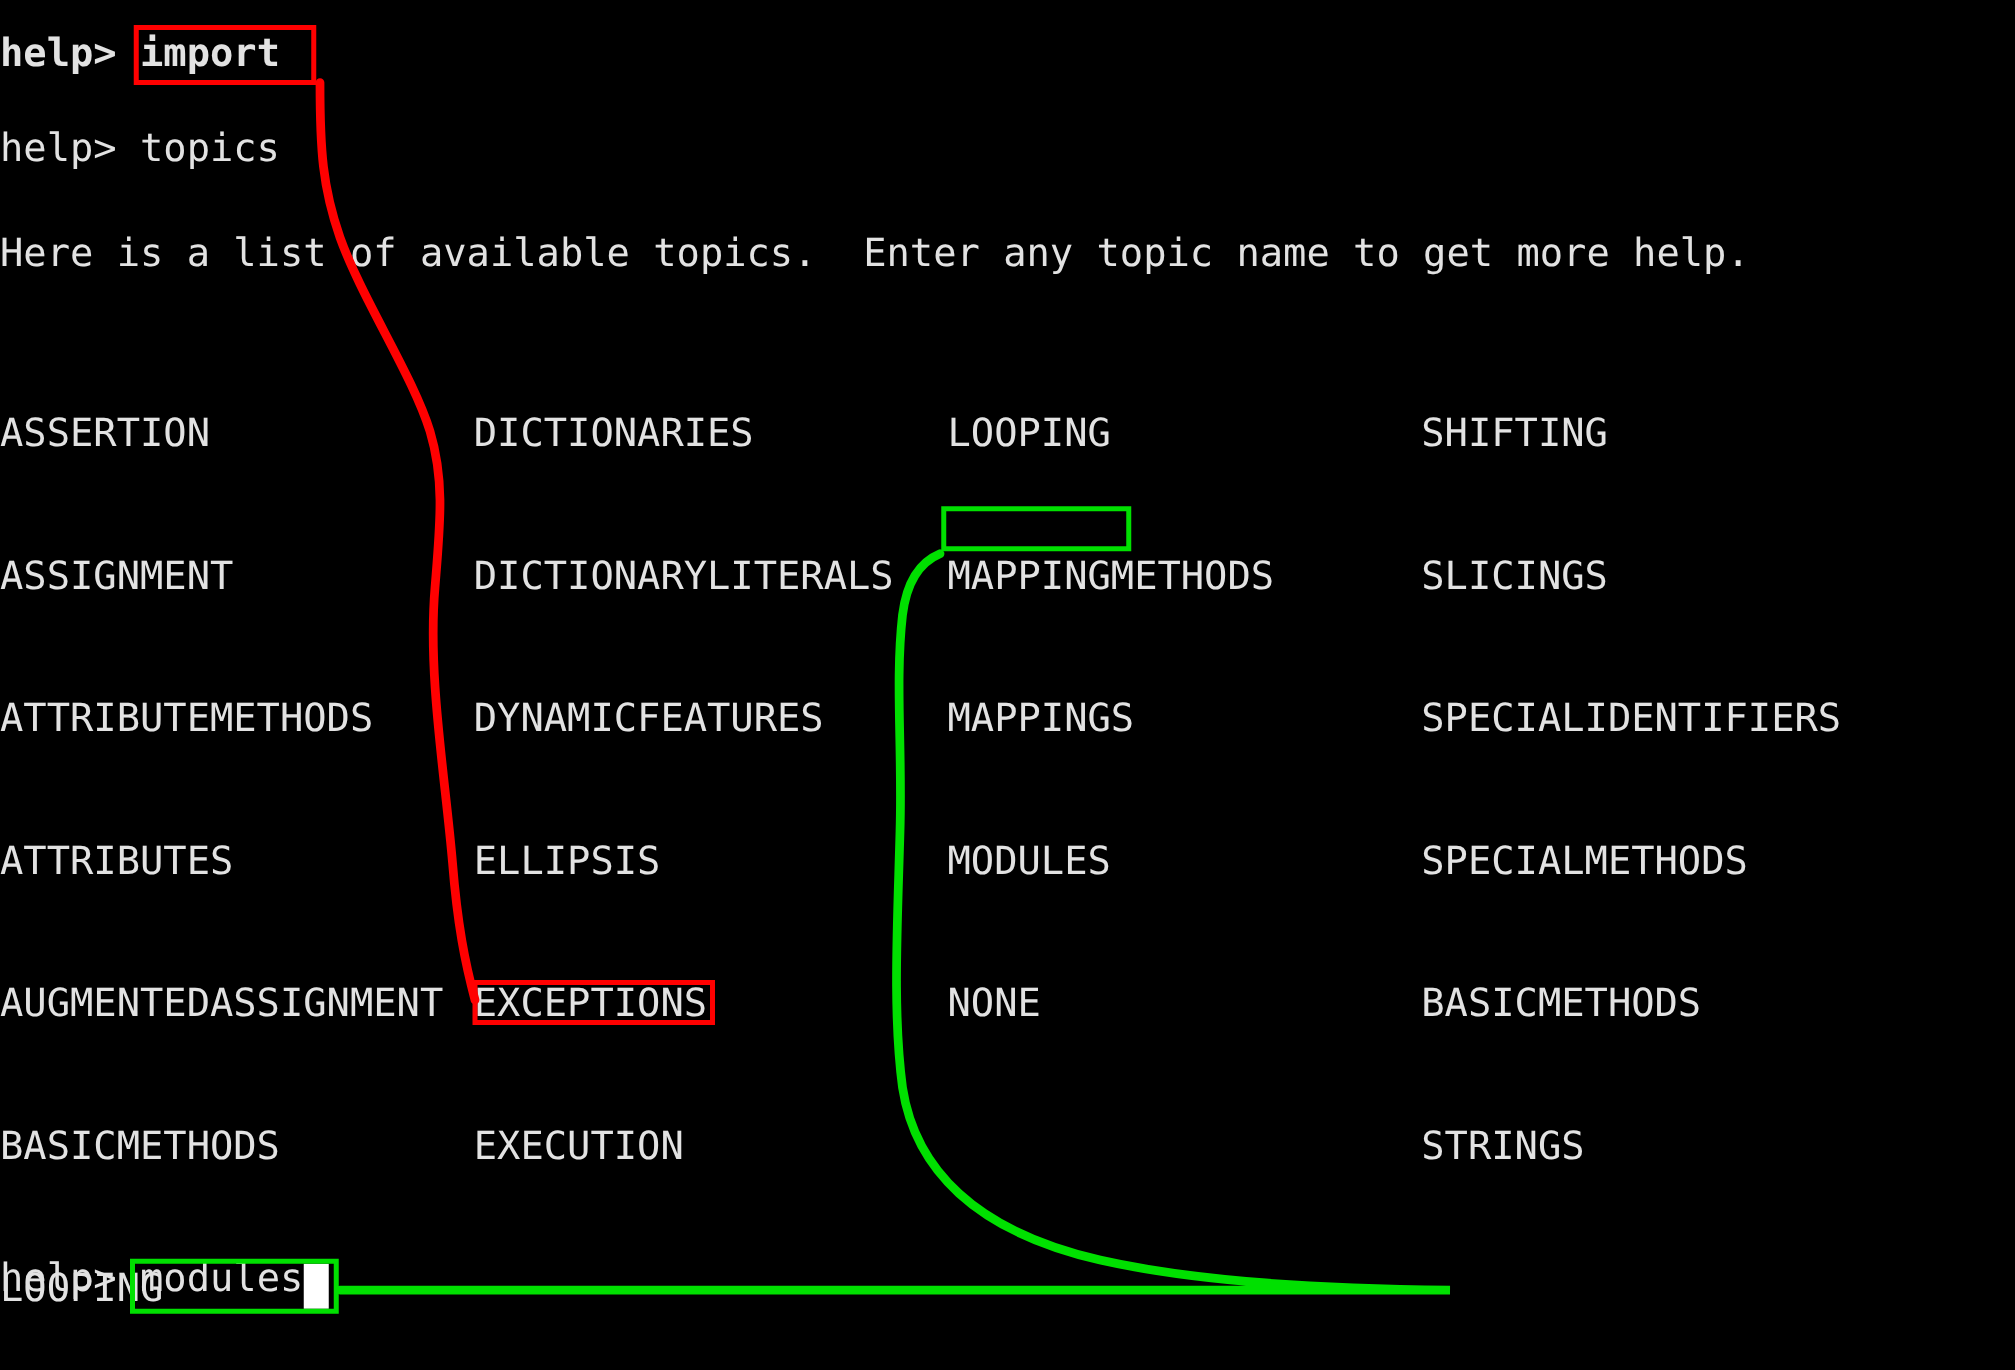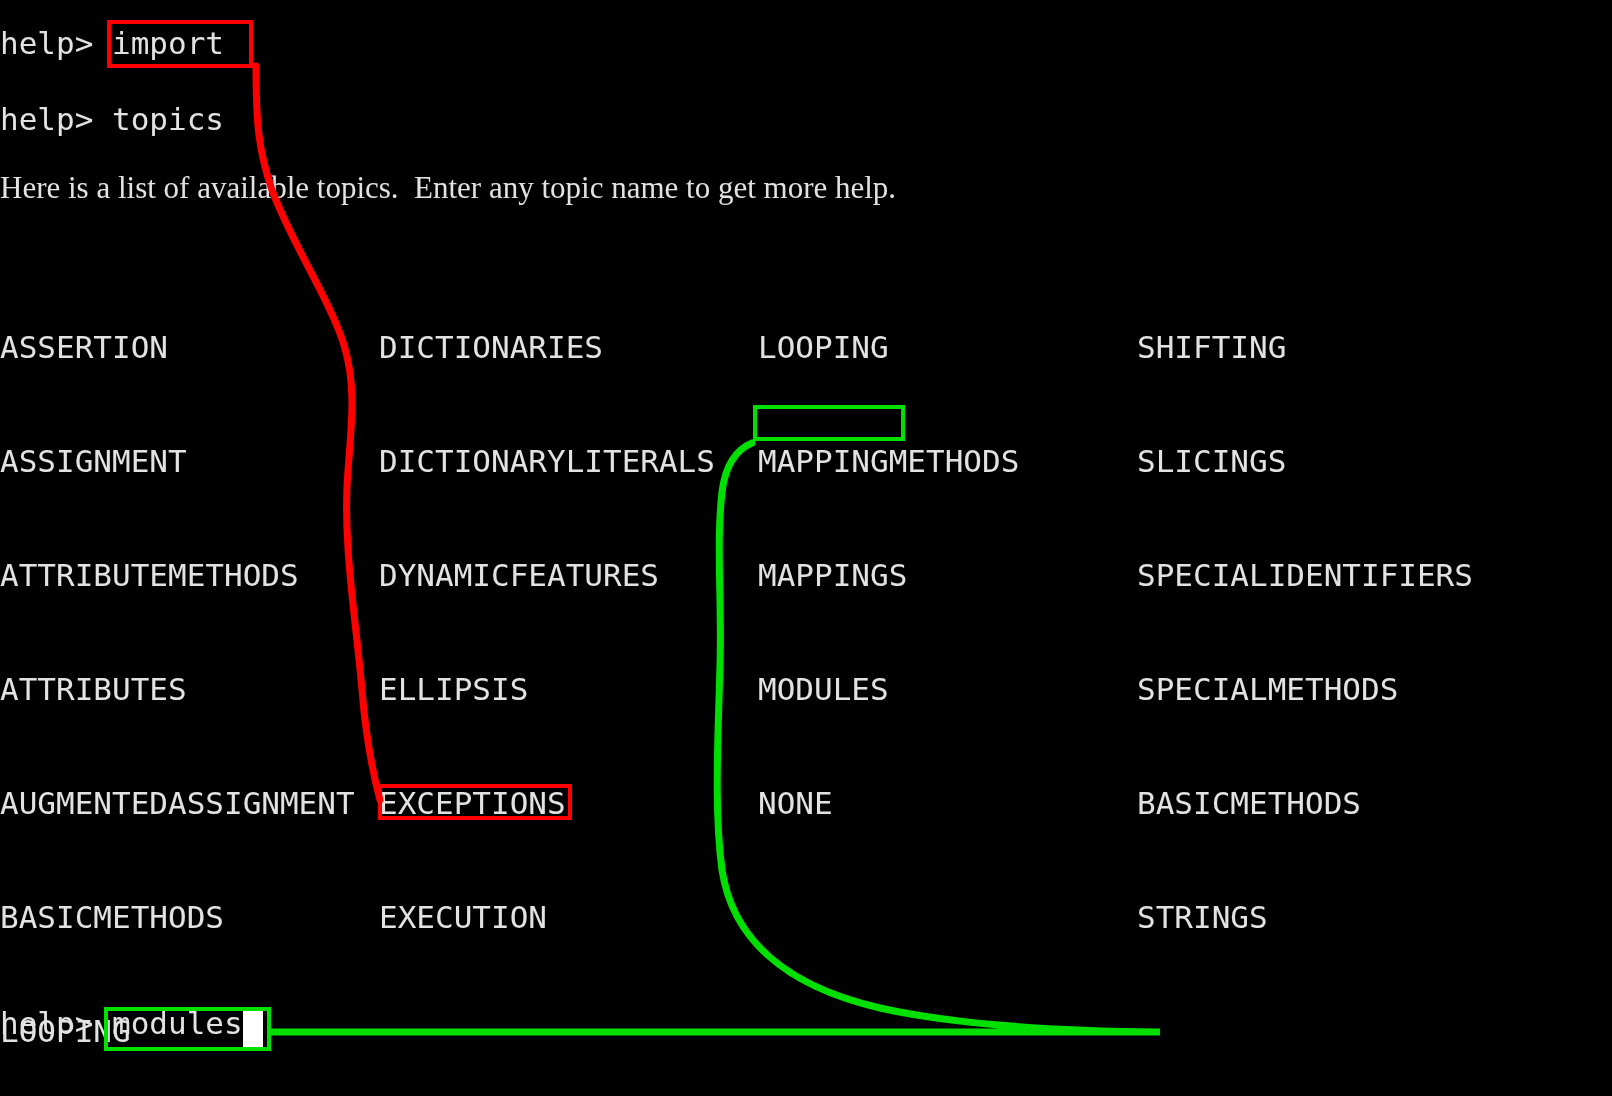--- a/index.html
+++ b/index.html
@@ -27,23 +27,23 @@
     letter-spacing: 0px;
   }
 
   
   .term-line {
     position: absolute;
     left: 0;
     white-space: pre;
     color: #e2e2e2;
   }
-  .line-import   { top: 24px; }
+  .line-import   { top: 24px; font-weight: bold; }
   .line-topics   { top: 100px; }
-  .line-intro    { top: 169px; font-family: Liberation Serif, serif; }
+  .line-intro    { top: 184px; }
   .line-prompt2  { top: 1004px; }
 
   
   #topic-grid {
     position: absolute;
     top: 252px;
     left: 0;
     width: 1612px;
     height: 720px;
   }

